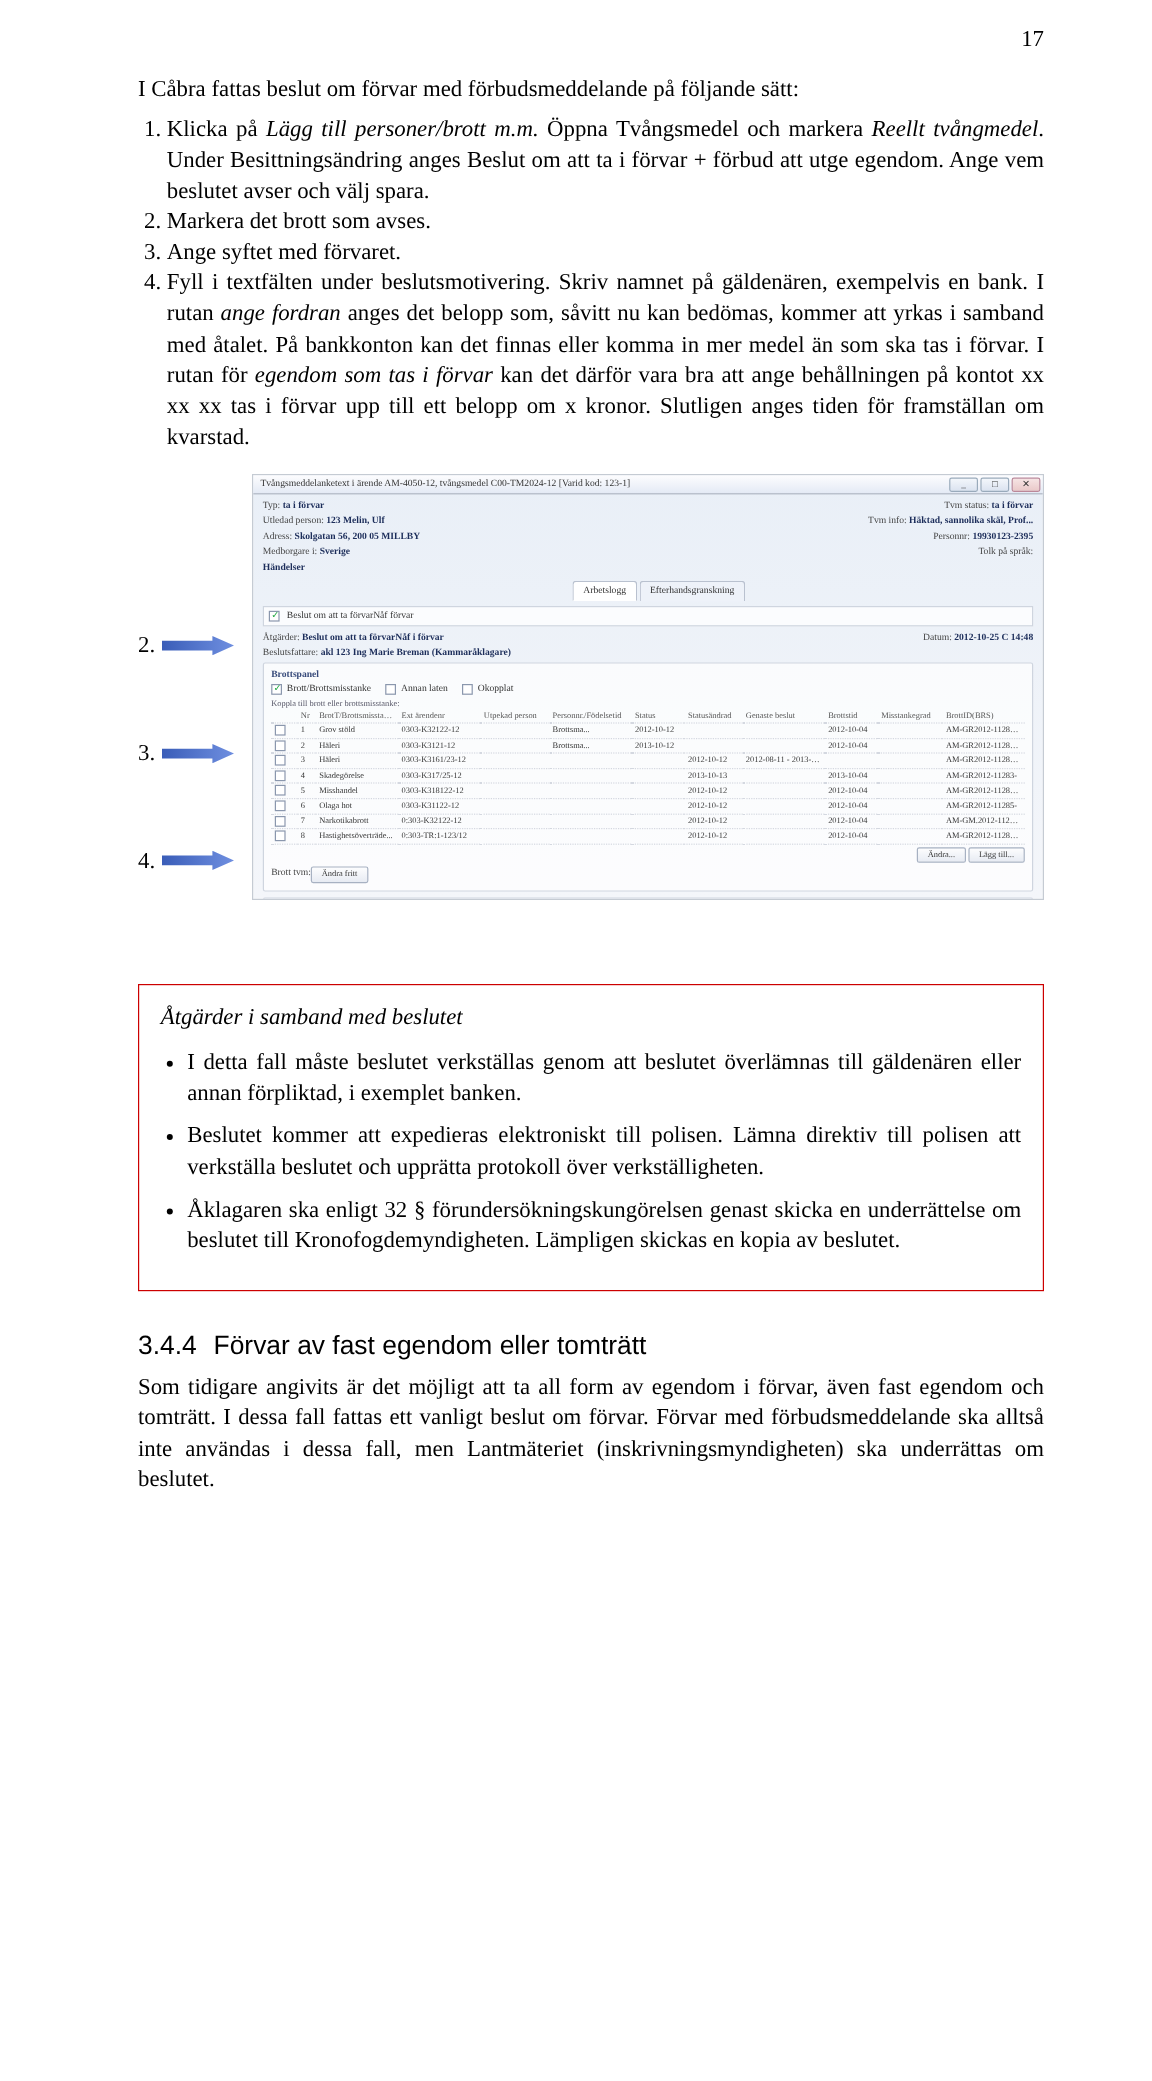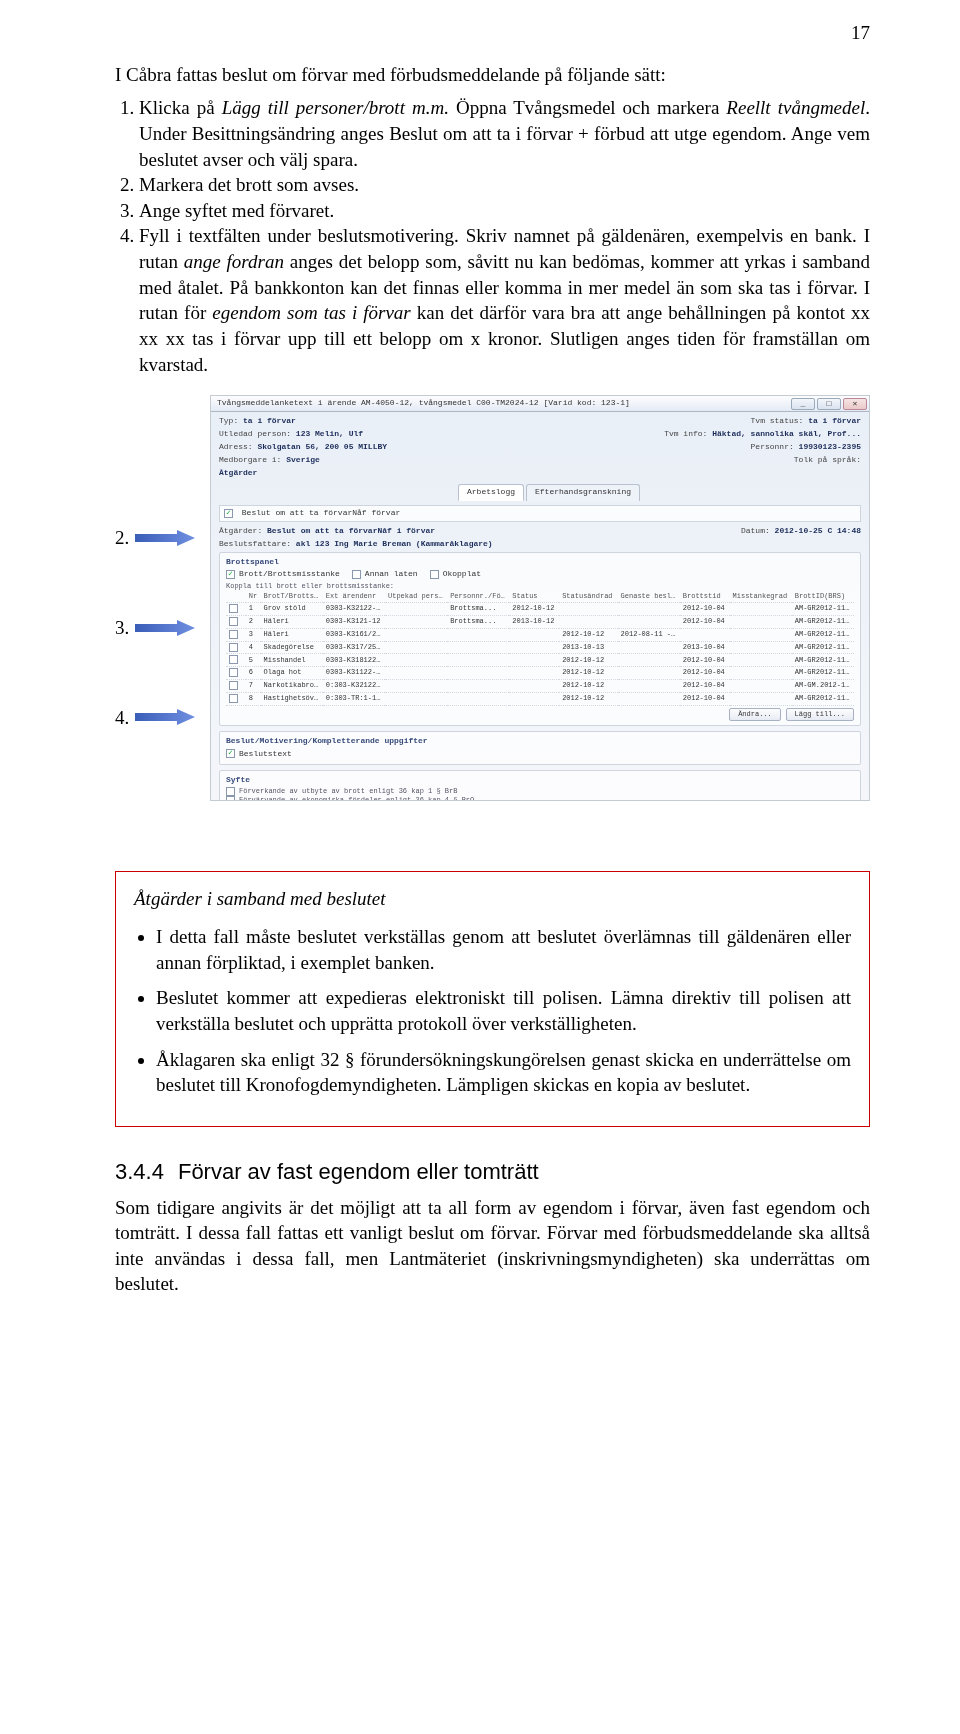--- a/index.html
+++ b/index.html
@@ -30,24 +30,24 @@
     padding-top: 130px;
     flex-shrink: 0;
   }
   .pointer { display: flex; align-items: center; gap: 6px; }
   .pointer .num { font-size: 19px; }
   .pointer svg { width: 60px; height: 16px; }
   .screenshot {
     flex: 1;
     border: 1px solid #c5cbd3;
     background: linear-gradient(180deg, #e9eff7 0%, #f4f6fa 100%);
-    height: 406px;
+    height: 355px;
     position: relative;
     overflow: hidden;
-    font-family: Liberation Mono, monospace;
+    font-family: Liberation Serif, serif;
     font-size: 8px;
     color: #333;
   }
   .titlebar {
     height: 16px;
     background: linear-gradient(180deg, #fdfdfe 0%, #e4eaf5 100%);
     border-bottom: 1px solid #aeb6c2;
     padding-left: 6px;
     display: flex;
     align-items: center;
@@ -189,21 +189,21 @@
       </div>
       <div class="s-row">
         <div><span class="s-lbl">Adress:</span> <span class="s-val">Skolgatan 56, 200 05 MILLBY</span></div>
         <div style="margin-left:auto"><span class="s-lbl">Personnr:</span> <span class="s-val">19930123-2395</span></div>
       </div>
       <div class="s-row">
         <div><span class="s-lbl">Medborgare i:</span> <span class="s-val">Sverige</span></div>
         <div style="margin-left:auto"><span class="s-lbl">Tolk på språk:</span></div>
       </div>
 
-      <div><span class="s-val">Åtgärder</span></div>
+      <div><span class="s-val">Händelser</span></div>
       <div class="s-tabs">
         <div class="s-tab active">Arbetslogg</div>
         <div class="s-tab">Efterhandsgranskning</div>
       </div>
       <div style="border:1px solid #cfd5df; background:#fbfcfe; padding:2px 4px; margin-bottom:4px;">
         <span class="s-check ck"></span>
         <span>Beslut om att ta förvarNåf förvar</span>
       </div>
 
       <div class="s-row">
@@ -351,20 +351,24 @@
                 <td>2012-10-04</td>
                 <td></td>
                 <td>AM-GR2012-11287-C</td>
               </tr>
             </tbody>
           </table>
         <div style="text-align:right; margin-top:2px;">
           <span class="s-btn">Ändra...</span>
           <span class="s-btn">Lägg till...</span>
         </div>
+        <div class="s-row" style="margin-top:3px;">
+          <span class="s-lbl">Brott tvm:</span>
+          <span class="s-btn s-right">Ändra fritt</span>
+        </div>
       </div>
 
       <div class="s-section">
         <div class="h">Beslut/Motivering/Kompletterande uppgifter</div>
         <div><span class="s-check ck"></span><span>Beslutstext</span></div>
 
       </div>
 
       <div class="s-section">
         <div class="h">Syfte</div>

